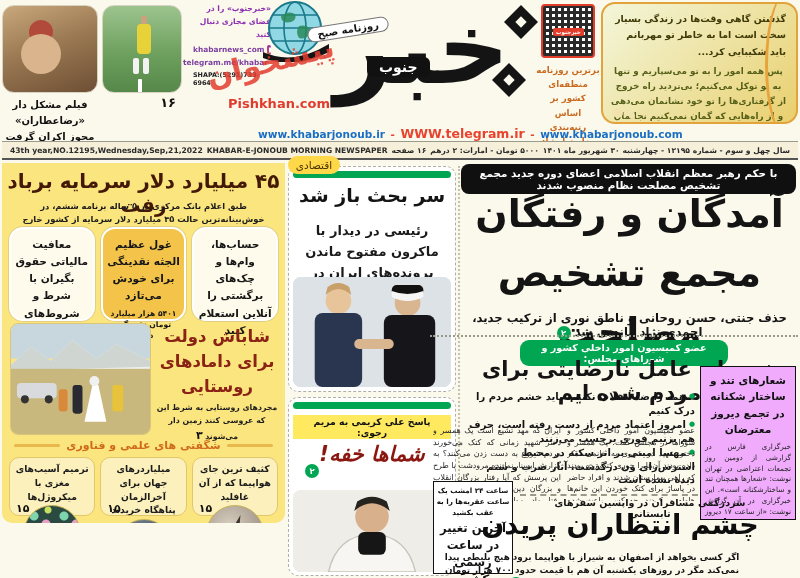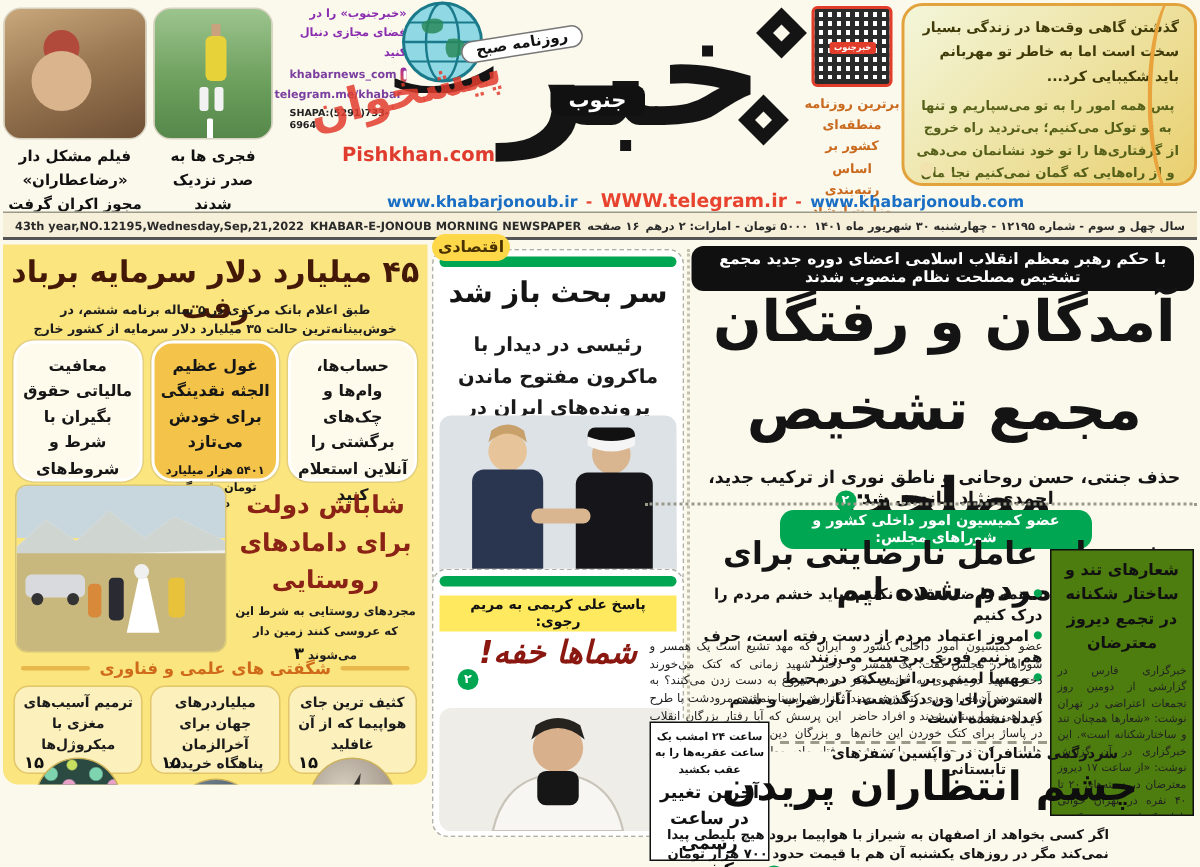--- a/index.html
+++ b/index.html
@@ -71,21 +71,21 @@
   .usep { font-size:10.5px; color:#e8432e; }
   .infobar { position:absolute; left:2px; right:2px; top:141px; height:19px; background:#f6f0da;
       border-top:1px solid #9a9a8a; border-bottom:2px solid #555; display:flex; align-items:center;
       justify-content:space-between; padding:0 8px; direction:ltr; }
   .infobar span { font-size:7.6px; font-weight:bold; color:#2a2a2a; white-space:nowrap; }
   .infobar .fa { direction:rtl; }
 
   
   .econ { position:absolute; left:2px; top:163px; width:283px; height:360px; background:#fbe57f; border-radius:0 0 10px 10px; overflow:hidden; }
   .econ-tab { position:absolute; left:288px; top:156px; width:52px; height:18px; background:#ffd84a; border-radius:9px;
-      font-size:10.5px; font-weight:700; color:#4a3200; text-align:center; line-height:18px; z-index:7; }
+      font-size:10.5px; font-weight:400; color:#4a3200; text-align:center; line-height:18px; z-index:7; }
   .econ-h { position:absolute; top:6px; left:0; right:0; text-align:center; font-size:20px; font-weight:900; color:#431807; }
   .econ-sub { position:absolute; top:37px; left:12px; right:12px; text-align:center; font-size:8.4px; font-weight:800; color:#1c1c1c; line-height:1.6; }
   .econ-boxes { position:absolute; top:64px; left:7px; right:7px; height:94px; display:flex; gap:6px; }
   .ebox { flex:1; background:#fefaec; border:2px solid #fff; box-shadow:0 0 0 1px #e3cf7d; border-radius:14px; padding:7px 3px;
       font-size:10.6px; font-weight:900; color:#161616; text-align:center; line-height:1.62; }
   .ebox.mid { background:#f4c44a; }
   .ebox .note { display:block; margin-top:3px; font-size:7.6px; line-height:1.5; }
   .wedding { position:absolute; top:160px; left:6px; right:6px; height:112px; display:flex; }
   .wtext { width:124px; padding-top:2px; text-align:center; }
   .wtext .wh { font-size:16.5px; font-weight:900; color:#8a2315; line-height:1.5; }
@@ -107,21 +107,21 @@
   .sc-gel { background:#2a4a42; background-image:
       radial-gradient(circle at 10px 10px, #7fd4b0 4px, transparent 5px),
       radial-gradient(circle at 22px 18px, #e8a0c8 4px, transparent 5px),
       radial-gradient(circle at 8px 26px,  #6ab0e0 4px, transparent 5px),
       radial-gradient(circle at 24px 4px,  #c8e060 3px, transparent 4px);
       background-size:30px 30px; }
 
   
   .midcard { position:absolute; left:288px; width:168px; background:#fff; border:1.5px dashed #b0b0a6; border-radius:10px; padding:4px; text-align:center; overflow:hidden; }
   .c1 { top:166px; height:226px; }
-  .c2 { top:379px; height:179px; }
+  .c2 { top:397px; height:179px; }
   .gbar { height:7px; border-radius:4px; background:#00a651; }
   .mc-title { margin-top:6px; font-size:19px; font-weight:900; color:#141414; }
   .mc-sub { margin-top:14px; padding:0 7px; font-size:13px; font-weight:800; color:#1a1a1a; line-height:1.62; }
   .pgc { display:inline-block; width:14px; height:14px; border-radius:50%; background:#00a651; color:#fff; font-size:8.5px; font-weight:bold; line-height:14px; text-align:center; }
   .c1 .photo { position:absolute; left:4px; right:4px; bottom:4px; height:110px; border-radius:8px; overflow:hidden; background:linear-gradient(180deg,#e3e7ea,#c9d1d6); }
   .c2 .label { display:inline-block; margin-top:6px; background:#ffe95e; padding:1px 6px; font-size:9.3px; font-weight:900; color:#111; }
   .c2 .mc-title2 { margin-top:2px; font-size:21px; font-weight:900; color:#8a1710;font-style:italic; }
   .c2 .pgc { position:absolute; left:16px; top:66px; }
   .c2 .photo { position:absolute; left:4px; right:4px; bottom:3px; top:92px; border-radius:8px; overflow:hidden; background:linear-gradient(180deg,#f4f2ec,#e3ded2); }
 
@@ -134,21 +134,21 @@
   .dotrow { position:absolute; left:0; right:0; top:172px; border-top:2px dotted #9a9a8a; }
   .pill { position:absolute; left:90px; right:70px; top:177px; background:#00a651; color:#fff; border-radius:9px;
       font-size:9.6px; font-weight:bold; text-align:center; padding:2px 4px; }
   .h2 { position:absolute; left:31px; right:0; top:194px; font-size:21px; font-weight:900; color:#141414; text-align:center; }
   .bullets { position:absolute; right:103px; left:36px; top:227px; text-align:right; }
   .bullets div { font-size:10px; font-weight:900; color:#141414; line-height:1.35; margin-bottom:1px; }
   .bullets div::before { content:"●"; color:#00a651; font-size:7px; margin-left:3px; vertical-align:2px; }
   .bodycols { position:absolute; top:262px; height:76px; overflow:hidden; font-size:7.9px; color:#222; line-height:1.48; text-align:justify; }
   .colR { left:137px; width:128px; }
   .colL { left:3px; width:128px; }
-  .protest { position:absolute; left:270px; top:203px; width:96px; height:178px; border:1.5px solid #111; background:#4d7c0f; padding:5px 4px; overflow:hidden; }
+  .protest { position:absolute; left:270px; top:203px; width:96px; height:154px; border:1.5px solid #111; background:#f0abfc; padding:5px 4px; overflow:hidden; }
   .protest .pt { font-size:10.6px; font-weight:900; color:#111; text-align:center; line-height:1.55; }
   .protest .pb { margin-top:4px; font-size:7.3px; color:#222; line-height:1.5; text-align:justify; }
   .clockbox { position:absolute; left:3px; top:318px; width:80px; height:93px; border:1.5px solid #111; background:#fff; padding:4px 2px; text-align:center; }
   .clockbox .cn { font-size:7.2px; font-weight:800; color:#111; line-height:1.5; }
   .clockbox .ct { margin-top:2px; font-size:11.6px; font-weight:900; color:#111; line-height:1.45; }
   .dotrow2 { position:absolute; left:90px; right:100px; top:331px; border-top:2px dashed #9a9a8a; }
   .tkicker { position:absolute; left:115px; width:210px; top:334px; font-size:9.6px; font-weight:900; color:#141414; text-align:center; }
   .thead { position:absolute; left:50px; width:280px; top:346px; font-size:27px; font-weight:900; color:#0e0e0e; text-align:center; }
   .tsub { position:absolute; left:12px; width:300px; top:388px; font-size:8.8px; font-weight:800; color:#141414; text-align:center; line-height:1.5; }
 
@@ -159,21 +159,20 @@
 
 <div class="page">
 
   <div class="photo-card pc1">
     <div class="ph ph-attaran"></div>
     <div class="cap">فیلم مشکل دار «رضاعطاران» مجوز اکران گرفت</div>
     <div class="pnum">۲</div>
   </div>
   <div class="photo-card pc2">
     <div class="ph ph-football"></div>
-    <div class="cap">فجری ها به صدر نزدیک شدند</div>
     <div class="pnum">۱۶</div>
   </div>
 
   <div class="social">
     <div class="st">«خبرجنوب» را در فضای مجازی دنبال کنید</div>
     <div class="row">
       <span class="handle">khabarnews_com</span>
       <span class="ig-icon"></span>
     </div>
     <div class="row">

